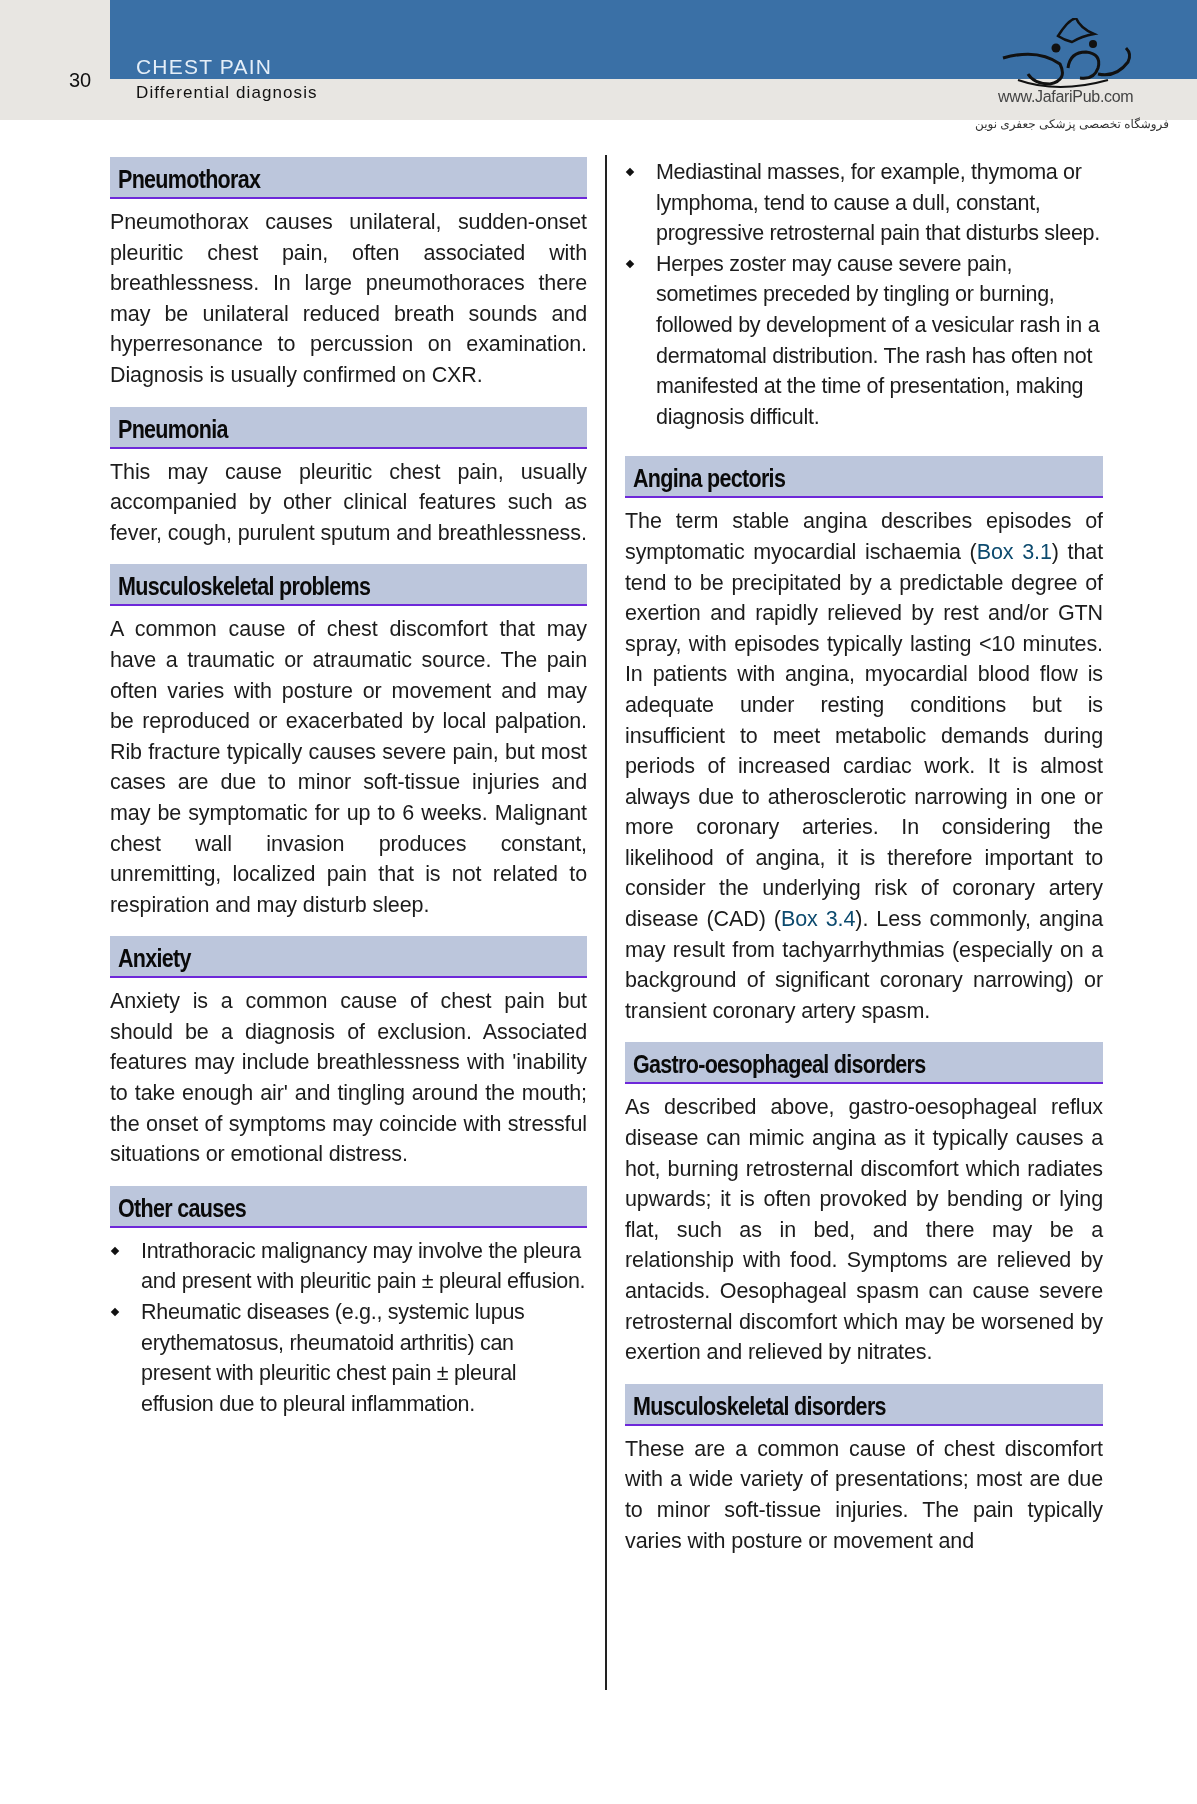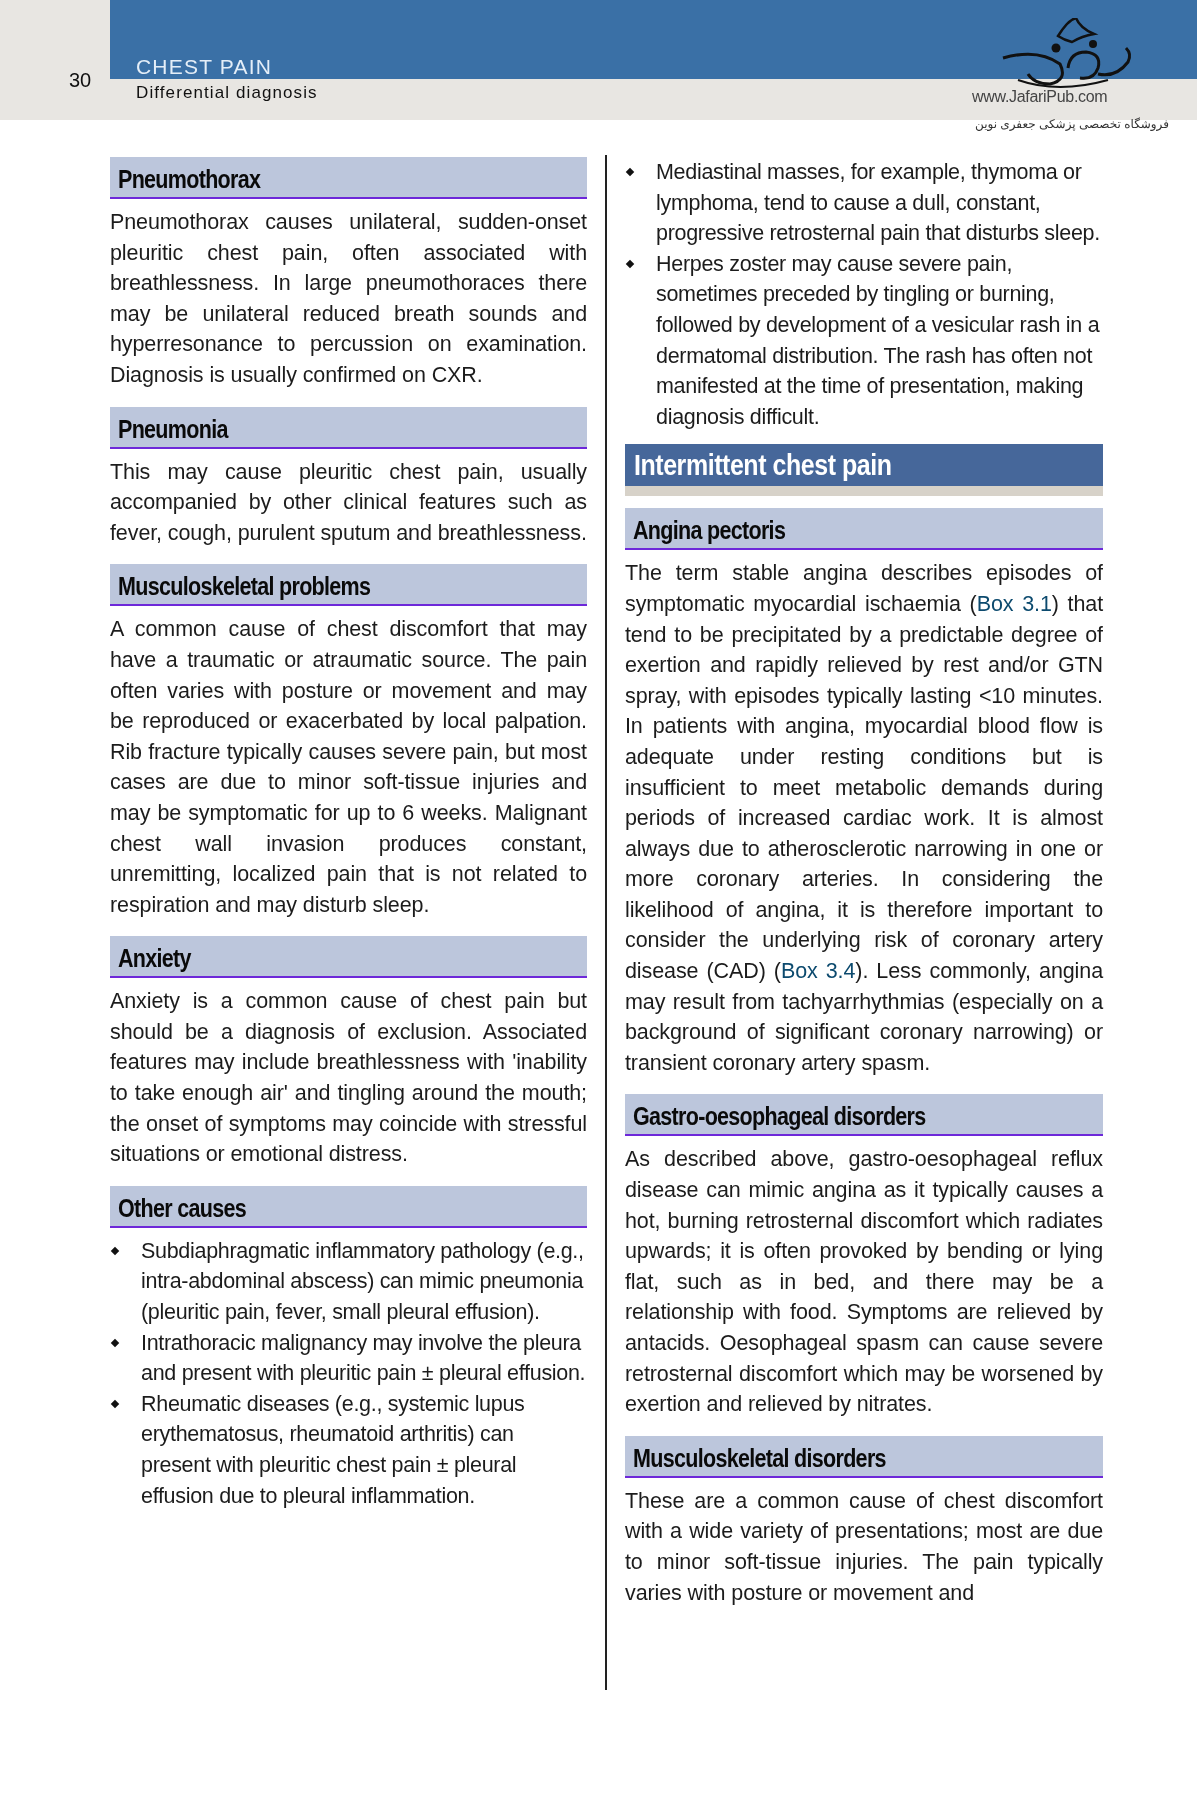--- a/index.html
+++ b/index.html
@@ -13,21 +13,21 @@
   .chapter-title {
     position:absolute; left:136px; top:55px; color:#e4eef8;
     font-size:21px; letter-spacing:1.2px; font-weight:normal;
   }
   .section-title {
     position:absolute; left:136px; top:83px; color:#111;
     font-size:17px; font-weight:normal; letter-spacing:1.1px;
   }
   .page-num { position:absolute; left:69px; top:69px; font-size:20px; color:#111; }
   .logo { position:absolute; left:998px; top:18px; width:140px; height:75px; }
-  .logo-url { position:absolute; left:972px; top:88px; font-size:16px; color:#444; letter-spacing:-0.3px; }
+  .logo-url { position:absolute; left:998px; top:88px; font-size:16px; color:#444; letter-spacing:-0.3px; }
   .logo-fa { position:absolute; left:975px; top:117px; font-size:12px; color:#333; direction:rtl; }
 
   .divider { position:absolute; left:605px; top:155px; width:2px; height:1535px; background:#222; }
 
   .col { position:absolute; top:157px; }
   .col-left { left:110px; width:477px; }
   .col-right { left:625px; width:478px; }
 
   .h-sub {
     background:#bcc6dc; height:42px; box-sizing:border-box; padding:4px 8px 0 8px;
@@ -95,34 +95,32 @@
   <div class="h-sub"><span>Musculoskeletal problems</span></div>
   <p class="para">A common cause of chest discomfort that may have a traumatic or atraumatic source. The pain often varies with posture or movement and may be reproduced or exacerbated by local palpation. Rib fracture typically causes severe pain, but most cases are due to minor soft-tissue injuries and may be symptomatic for up to 6 weeks. Malignant chest wall invasion produces constant, unremitting, localized pain that is not related to respiration and may disturb sleep.</p>
   <div class="gap"></div>
 
   <div class="h-sub"><span>Anxiety</span></div>
   <p class="para">Anxiety is a common cause of chest pain but should be a diagnosis of exclusion. Associated features may include breathlessness with 'inability to take enough air' and tingling around the mouth; the onset of symptoms may coincide with stressful situations or emotional distress.</p>
   <div class="gap"></div>
 
   <div class="h-sub"><span>Other causes</span></div>
   <ul class="bullets">
-    <li><span class="dot"></span><span>Subdiaphragmatic inflammatory pathology (e.g., intra-abdominal abscess) can mimic pneumonia (pleuritic pain, fever, small pleural effusion).</span></li>
     <li><span class="dot"></span><span>Intrathoracic malignancy may involve the pleura and present with pleuritic pain ± pleural effusion.</span></li>
     <li><span class="dot"></span><span>Rheumatic diseases (e.g., systemic lupus erythematosus, rheumatoid arthritis) can present with pleuritic chest pain ± pleural effusion due to pleural inflammation.</span></li>
   </ul>
 </div>
 
 <div class="col col-right">
   <ul class="bullets" style="margin-top:0">
     <li><span class="dot"></span><span>Mediastinal masses, for example, thymoma or lymphoma, tend to cause a dull, constant, progressive retrosternal pain that disturbs sleep.</span></li>
     <li><span class="dot"></span><span>Herpes zoster may cause severe pain, sometimes preceded by tingling or burning, followed by development of a vesicular rash in a dermatomal distribution. The rash has often not manifested at the time of presentation, making diagnosis difficult.</span></li>
   </ul>
   <div class="gap-s"></div>
 
-  <div class="h-main"><span>Intermittent chest pain</span></div>
   <div class="gap-s"></div>
 
   <div class="h-sub"><span>Angina pectoris</span></div>
   <p class="para"><span>The term stable angina describes episodes of symptomatic myocardial ischaemia (</span><span class="xref">Box 3.1</span><span>) that tend to be precipitated by a predictable degree of exertion and rapidly relieved by rest and/or GTN spray, with episodes typically lasting &lt;10 minutes. In patients with angina, myocardial blood flow is adequate under resting conditions but is insufficient to meet metabolic demands during periods of increased cardiac work. It is almost always due to atherosclerotic narrowing in one or more coronary arteries. In considering the likelihood of angina, it is therefore important to consider the underlying risk of coronary artery disease (CAD) (</span><span class="xref">Box 3.4</span><span>). Less commonly, angina may result from tachyarrhythmias (especially on a background of significant coronary narrowing) or transient coronary artery spasm.</span></p>
   <div class="gap"></div>
 
   <div class="h-sub"><span>Gastro-oesophageal disorders</span></div>
   <p class="para">As described above, gastro-oesophageal reflux disease can mimic angina as it typically causes a hot, burning retrosternal discomfort which radiates upwards; it is often provoked by bending or lying flat, such as in bed, and there may be a relationship with food. Symptoms are relieved by antacids. Oesophageal spasm can cause severe retrosternal discomfort which may be worsened by exertion and relieved by nitrates.</p>
   <div class="gap"></div>
 

